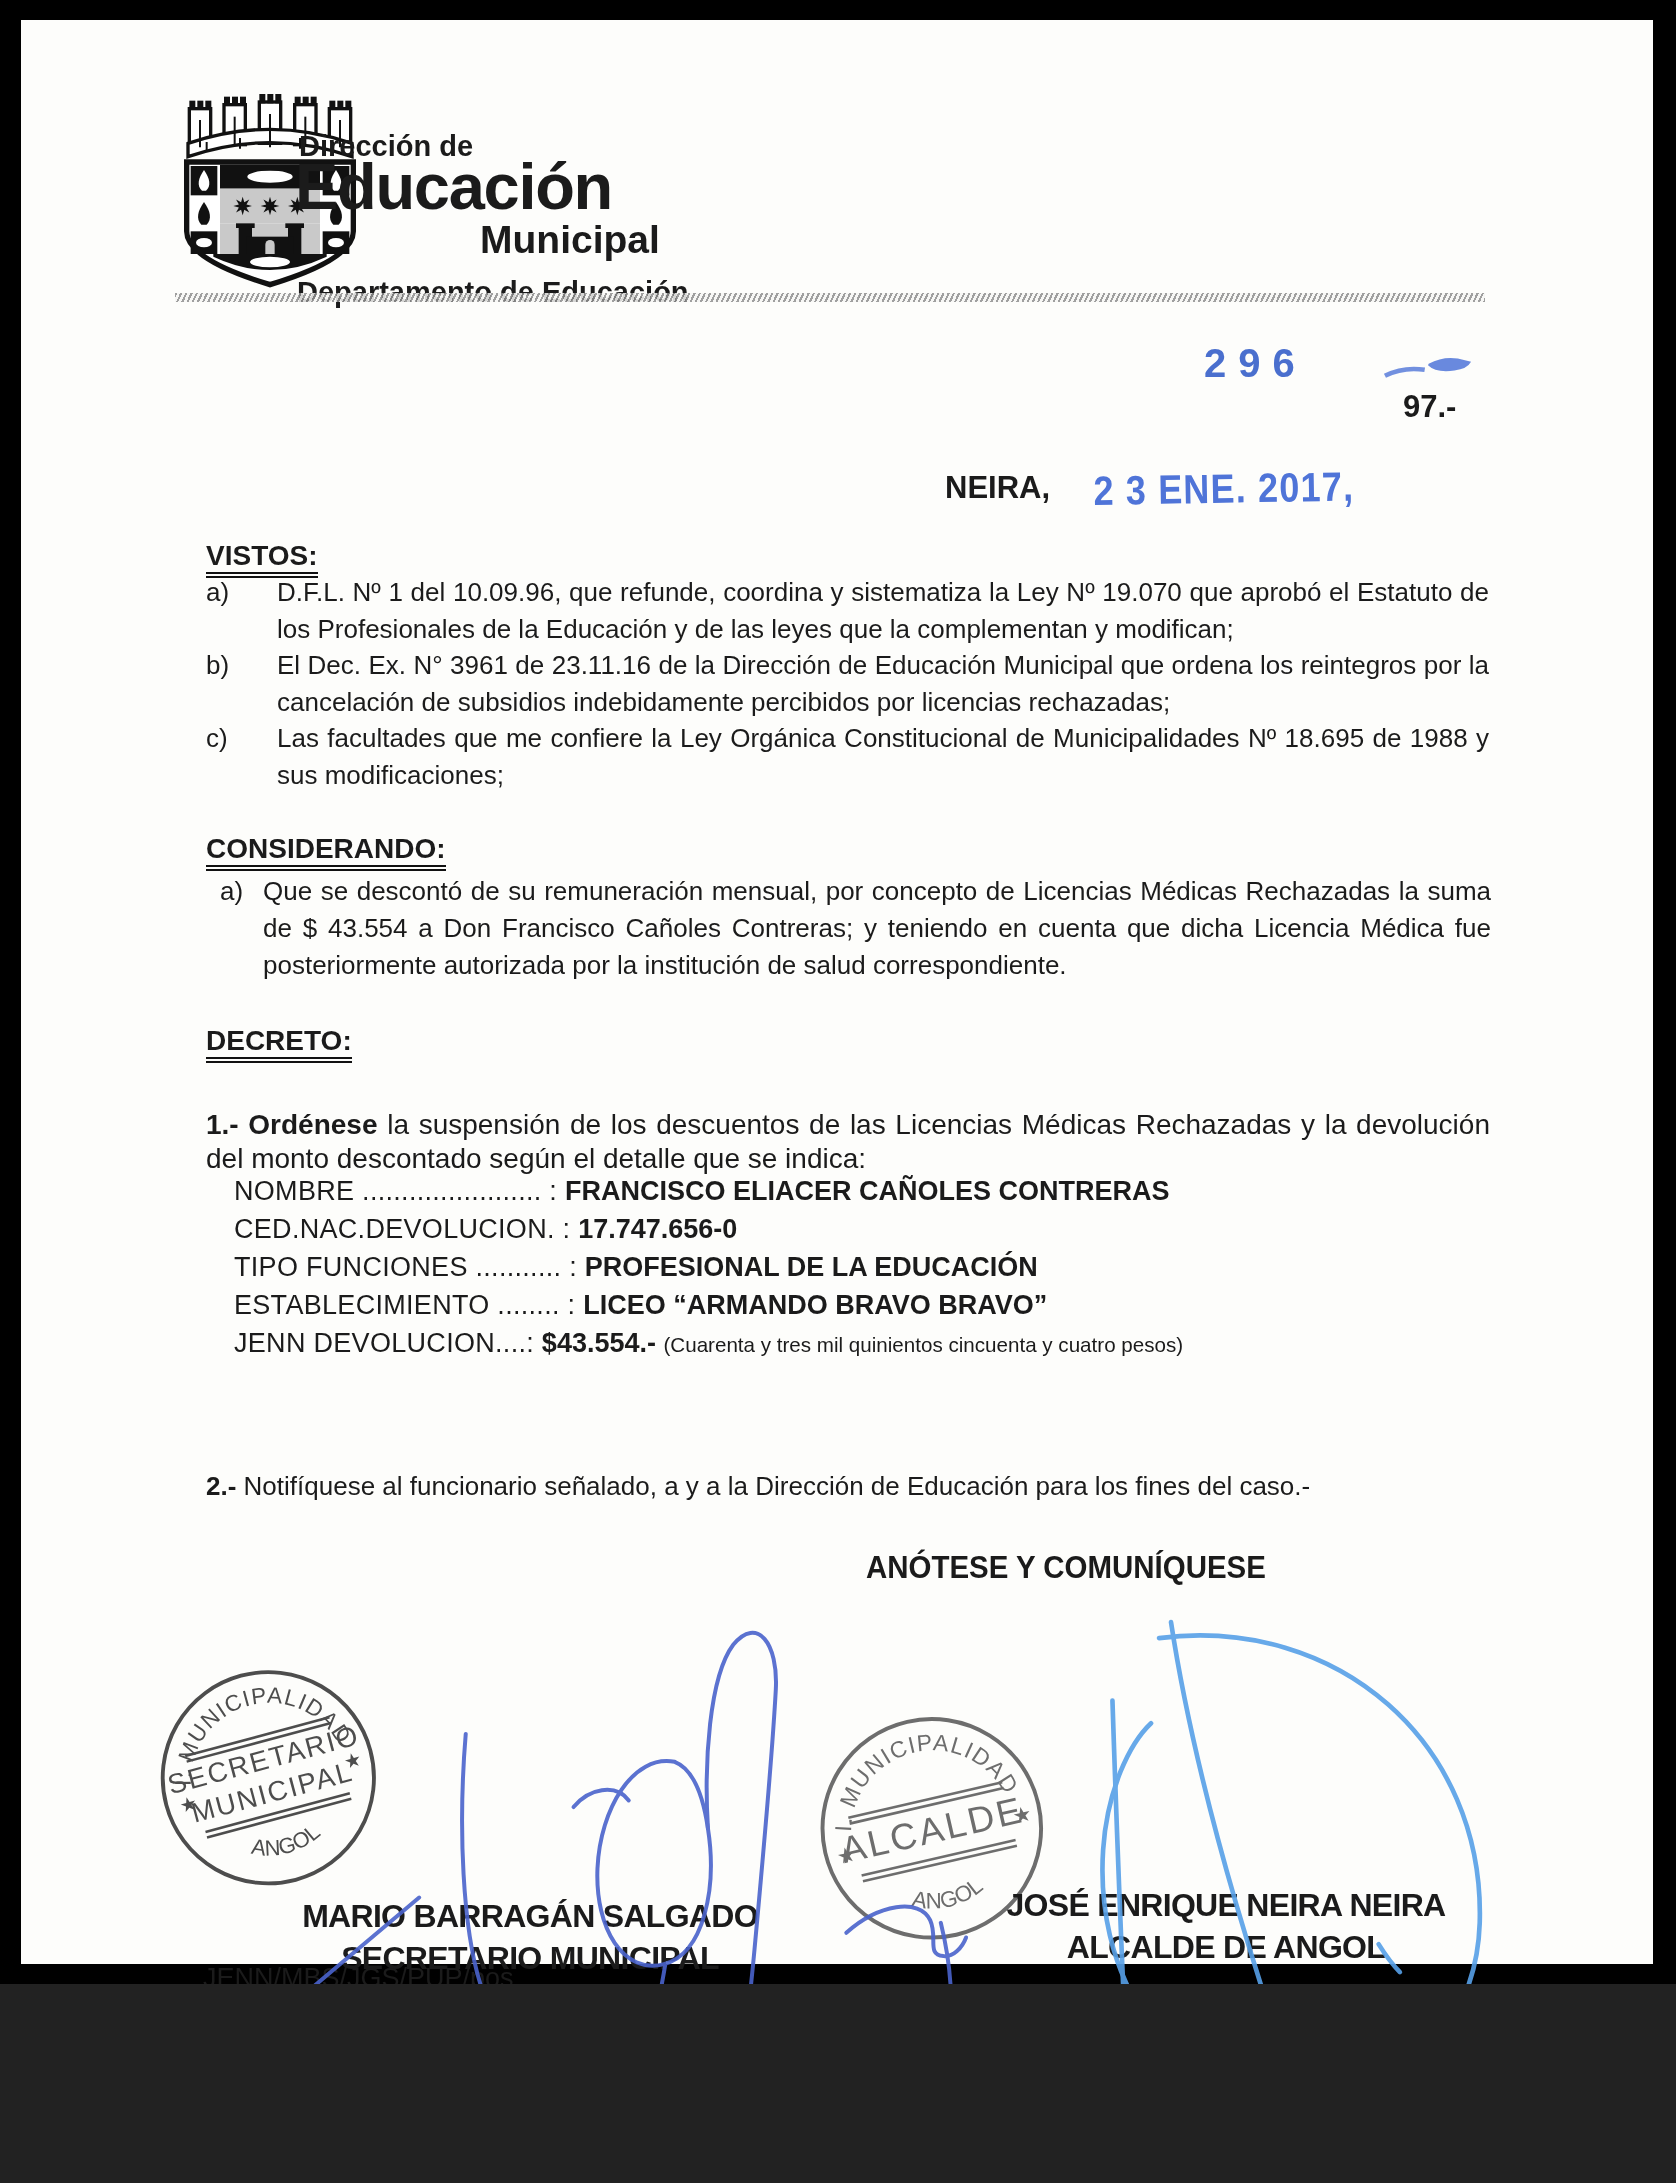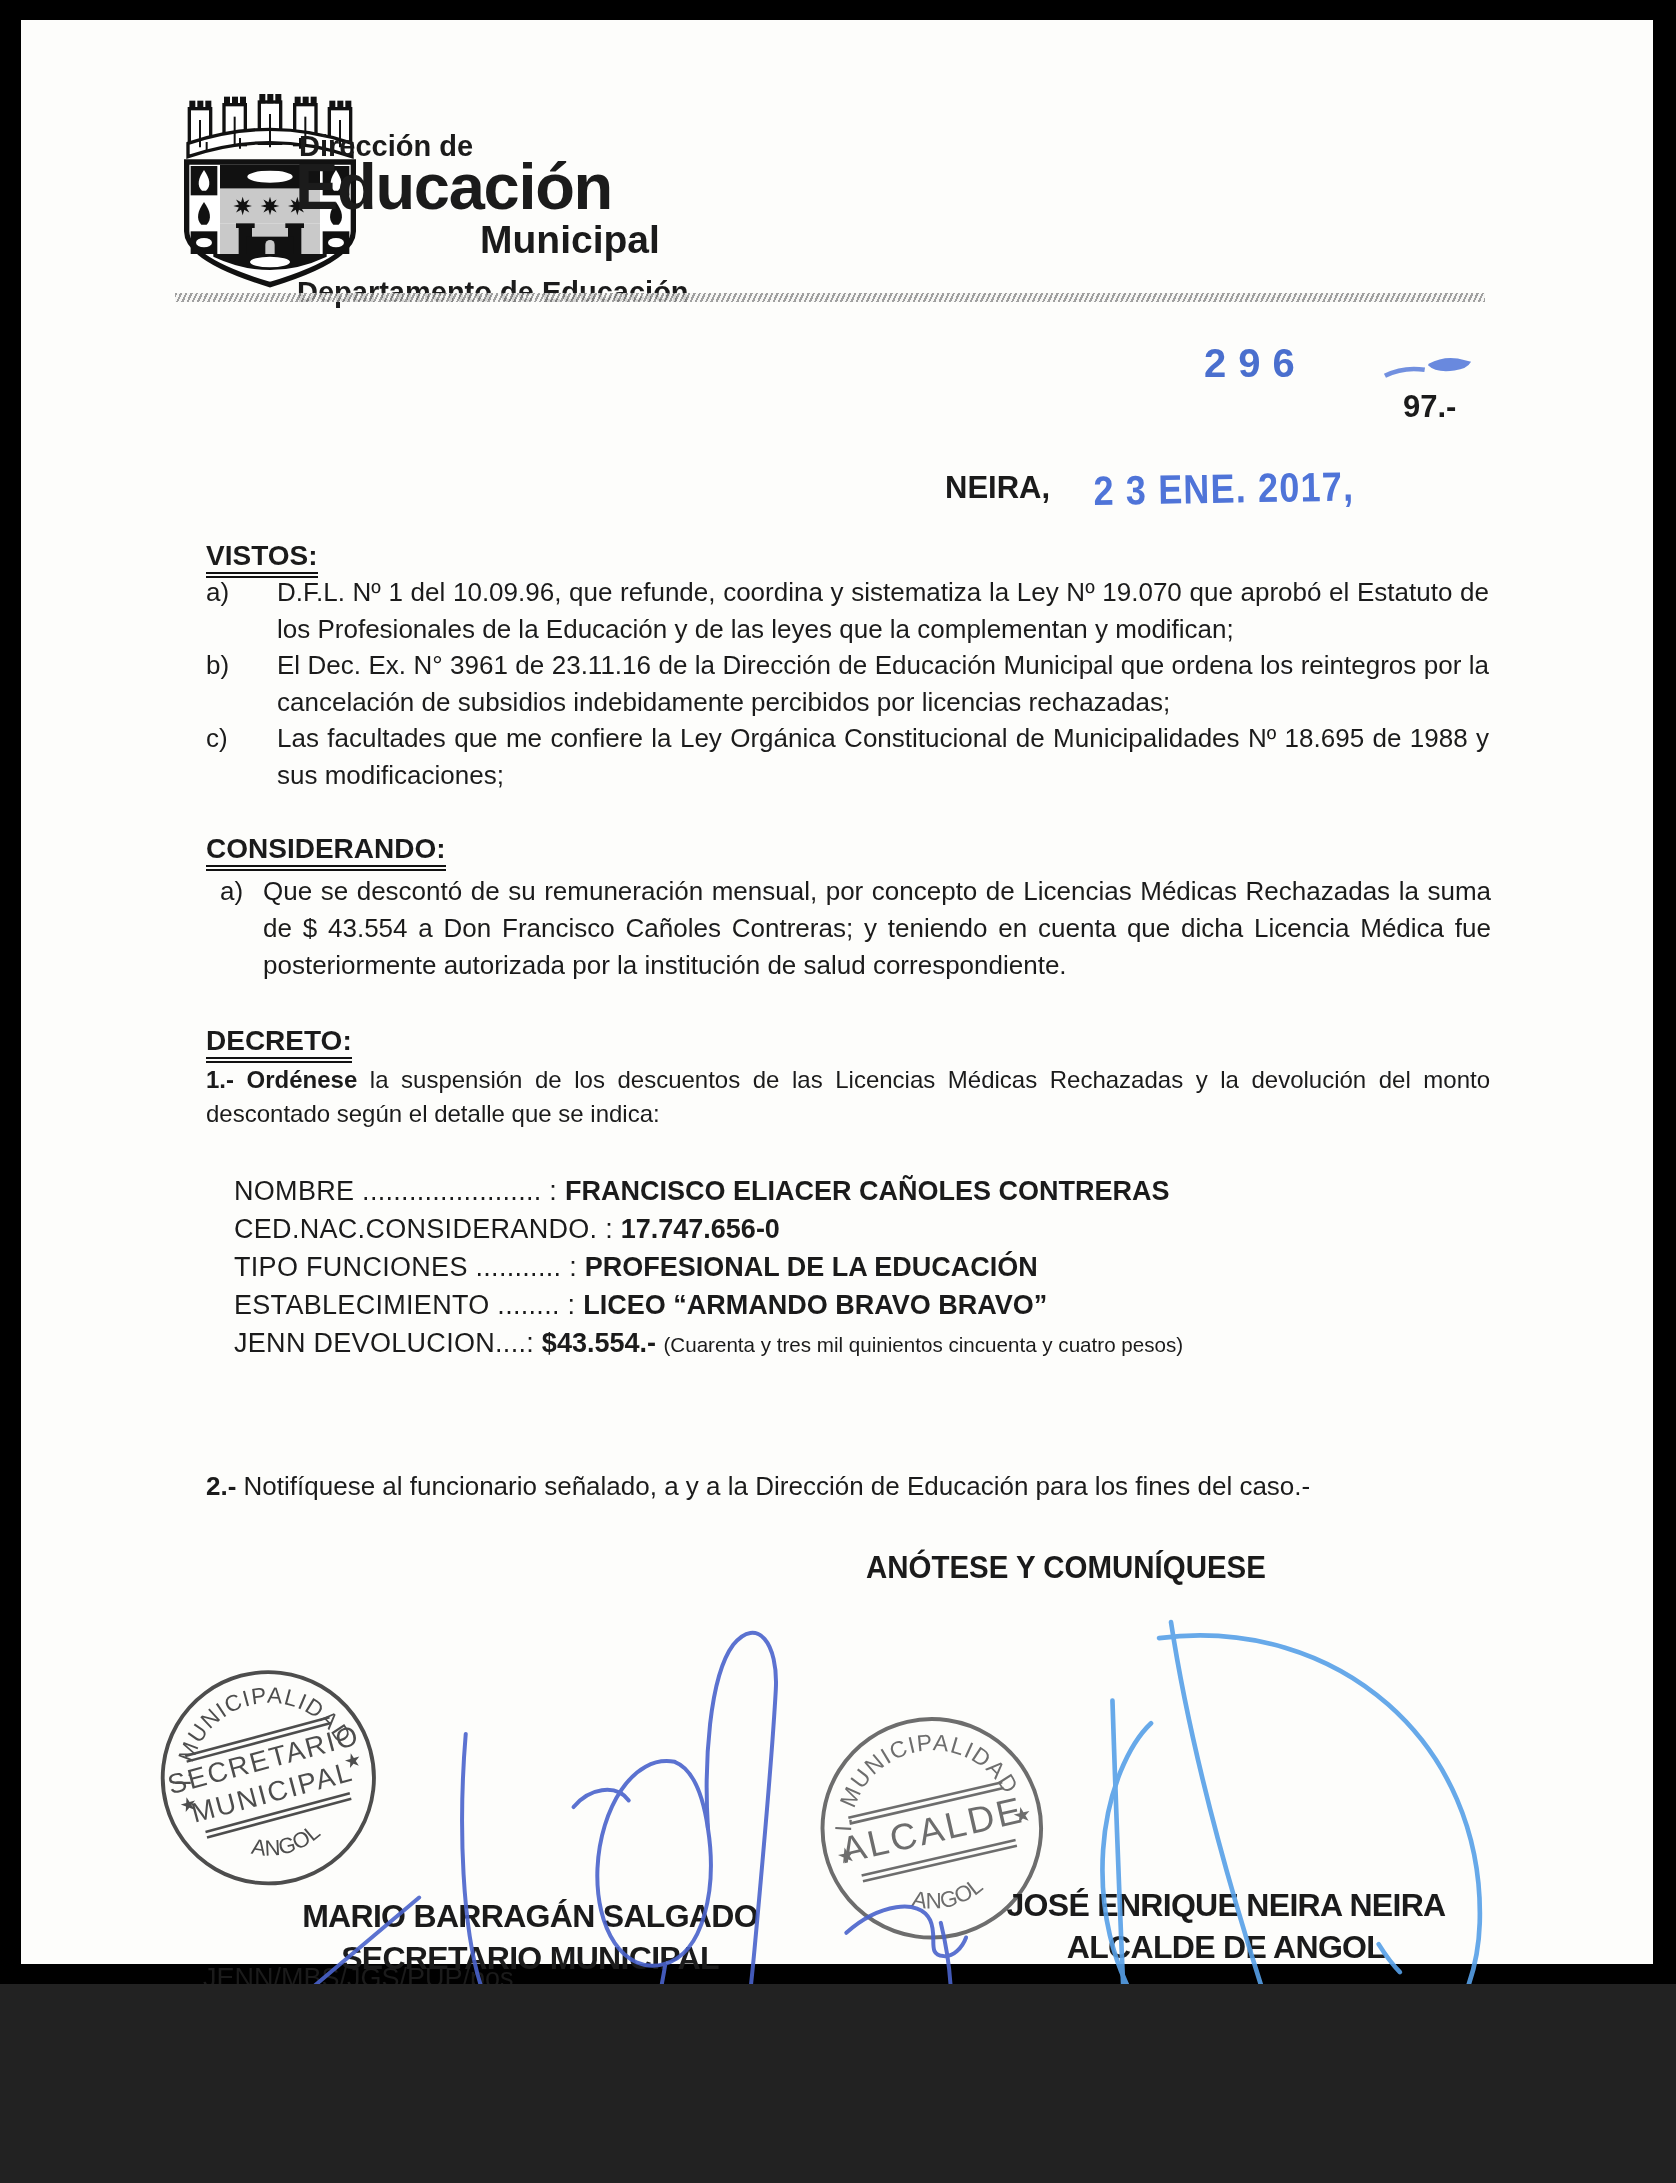--- a/index.html
+++ b/index.html
@@ -20,21 +20,21 @@
   .dec-typed{font-size:31px;font-weight:bold;}
   .place{font-size:31px;font-weight:bold;}
   .date-stamp{font-size:41px;font-weight:bold;color:#4f74d8;letter-spacing:1.3px;
               transform:rotate(-1deg) scaleX(.88);transform-origin:left top;}
   
   .heading{font-size:28px;font-weight:bold;}
   .heading span{border-bottom:6px double #111;padding-bottom:1.3px;}
   .lrow{display:flex;font-size:26px;line-height:37px;}
   .lrow .lab{flex:0 0 71px;}
   .lrow .txt{flex:1;text-align:justify;}
-  .para{font-size:24px;line-height:34px;text-align:justify;}
+  .para{font-size:28px;line-height:34px;text-align:justify;margin-top:45px;}
   .drow{font-size:27px;white-space:nowrap;}
   .drow .dl{font-weight:normal;letter-spacing:0.3px;}
   .drow .dv{font-weight:bold;}
   .drow .dn{font-size:20.6px;font-weight:normal;}
   .closing{font-size:31px;font-weight:bold;transform:scaleX(.95);transform-origin:left top;}
   .names{text-align:center;font-weight:bold;font-size:32px;line-height:42px;letter-spacing:-0.7px;}
   .initials{font-size:27px;}
   .dist{font-size:20px;}
   .dist .dlab{font-weight:bold;border-bottom:2px solid #111;}
   .rule{height:3.3px;background:#111;}
@@ -166,21 +166,21 @@
 
   <div class="abs heading" style="left:206px;top:1025px;"><span>DECRETO:</span></div>
   <div class="abs para" style="left:206px;top:1063px;width:1284px;">
     <span class="b">1.- Ordénese</span><span> la suspensión de los descuentos de las Licencias Médicas Rechazadas y la devolución del monto descontado según el detalle que se indica:</span>
   </div>
 
   <div class="abs drow" style="left:234px;top:1176px;">
     <span class="dl">NOMBRE ....................... : </span><span class="dv">FRANCISCO ELIACER CAÑOLES CONTRERAS</span>
   </div>
   <div class="abs drow" style="left:234px;top:1214px;">
-    <span class="dl">CED.NAC.CONSIDERANDO. : </span><span class="dv">17.747.656-0</span>
+    <span class="dl">CED.NAC.DEVOLUCION. : </span><span class="dv">17.747.656-0</span>
   </div>
   <div class="abs drow" style="left:234px;top:1252px;">
     <span class="dl">TIPO FUNCIONES ........... : </span><span class="dv">PROFESIONAL DE LA EDUCACIÓN</span>
   </div>
   <div class="abs drow" style="left:234px;top:1290px;">
     <span class="dl">ESTABLECIMIENTO ........ : </span><span class="dv">LICEO “ARMANDO BRAVO BRAVO”</span>
   </div>
   <div class="abs drow" style="left:234px;top:1328px;">
     <span class="dl">JENN DEVOLUCION....: </span><span class="dv">$43.554.- </span><span class="dn">(Cuarenta y tres mil quinientos cincuenta y cuatro pesos)</span>
   </div>

